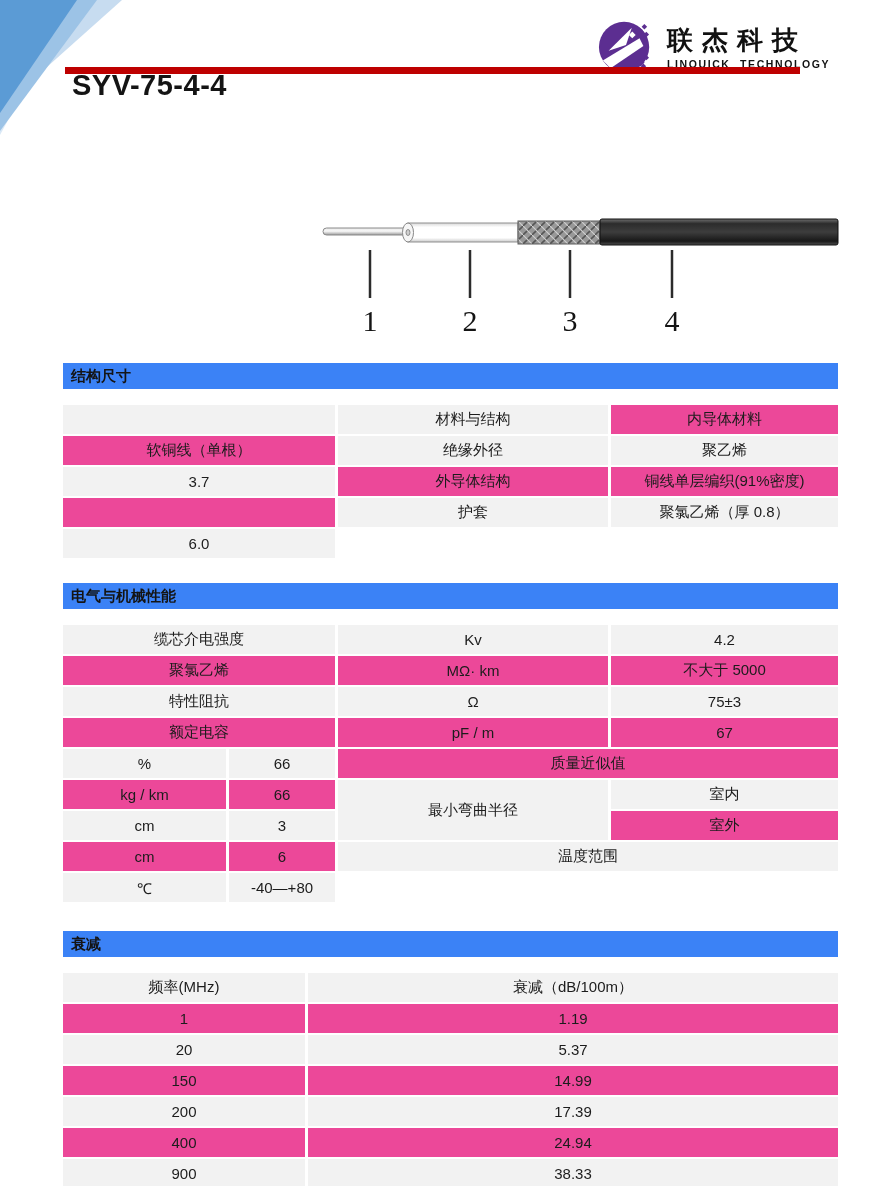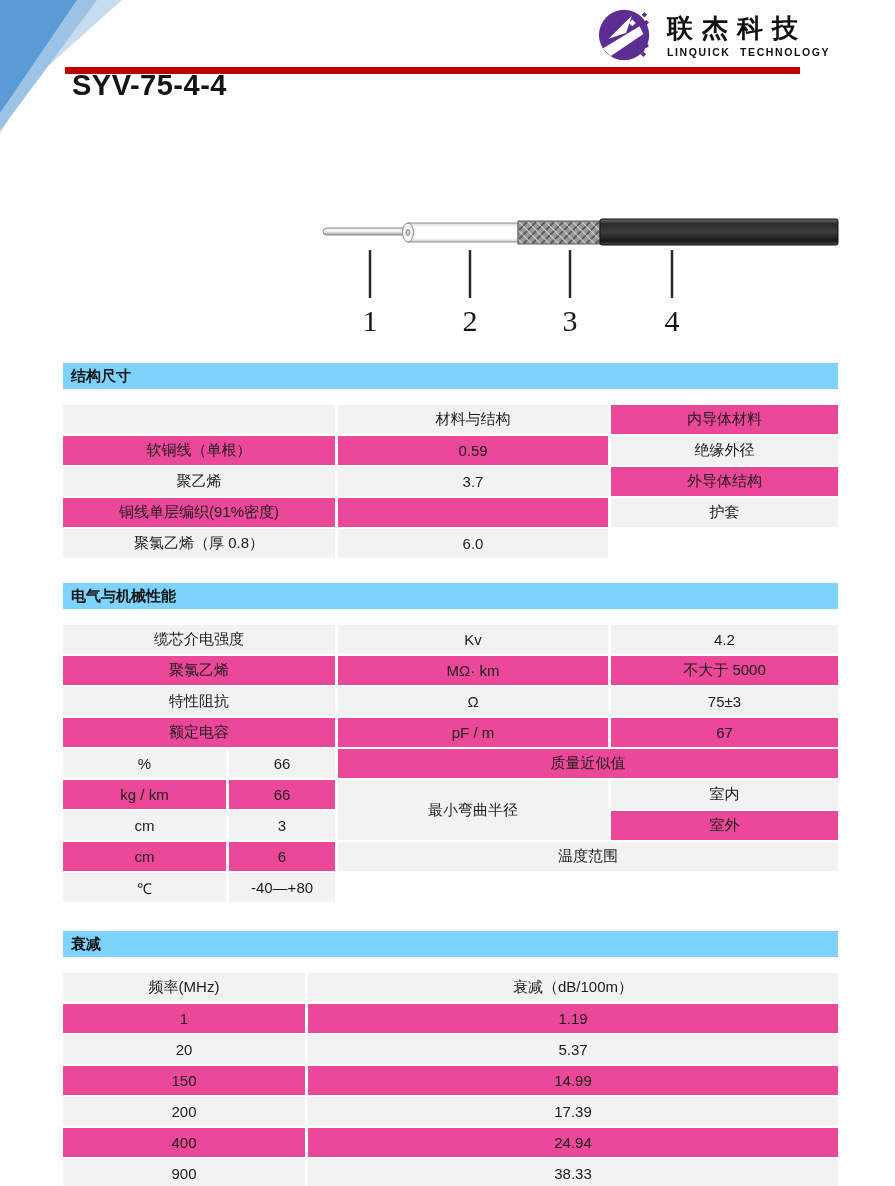--- a/index.html
+++ b/index.html
@@ -2,34 +2,34 @@
 <html><head>
 <meta charset="utf-8">
 <style>
   * { margin:0; padding:0; box-sizing:border-box; }
   html,body { background:#ffffff; }
   body {
     width:895px; height:1186px; position:relative; overflow:hidden;
     font-family:"Liberation Sans", sans-serif; color:#1f1f1f;
   }
   .corner { position:absolute; left:0; top:0; }
-  .logo { position:absolute; left:597px; top:6px; display:flex; align-items:center;justify-content:center; }
+  .logo { position:absolute; left:597px; top:18px; display:flex; align-items:center;justify-content:center; }
   .logo-text { margin-left:12px; display:flex; flex-direction:column; }
   .logo-cn { font-size:26px; font-weight:bold; letter-spacing:9px; color:#111; line-height:30px; white-space:nowrap; }
   .logo-en { font-size:10.5px; font-weight:bold; letter-spacing:1.6px; word-spacing:5px; color:#111; margin-top:3px; white-space:nowrap; }
   .redline { position:absolute; left:65px; top:67px; width:735px; height:7px; background:#be0000; }
   .title { position:absolute; left:72px; top:69px; font-size:29px; font-weight:bold; letter-spacing:0.5px; color:#141414; }
   .cable { position:absolute; left:280px; top:190px; }
   .cable text { font-family:"Liberation Serif", serif; font-size:30px; fill:#141414; }
 
   .tables { position:absolute; left:63px; top:363px; width:775px; }
   .tbl + .tbl { margin-top:25px; }
   .tbl.last-gap { margin-top:29px; }
   .bar {
-    height:26px; margin-bottom:3px; background:#7dd3fc;
+    height:26px; margin-bottom:3px; background:#3b82f6;
     display:flex; align-items:center; padding-left:8px;
     font-weight:bold; font-size:15px; color:#141414;
   }
   .grid { display:grid; gap:2px 3px; background:#ffffff;margin-top:16px; }
   .g3 { grid-template-columns:272px 270px 227px; }
   .g4 { grid-template-columns:163px 106px 270px 227px; }
   .g2 { grid-template-columns:242px 530px; }
   .c {
     height:29px; display:flex; align-items:center; justify-content:center;
     font-size:15px; color:#1c1c1c; text-align:center; white-space:nowrap;
@@ -132,21 +132,20 @@
   <div class="tables">
 
     <section class="tbl">
       <div class="bar">结构尺寸</div>
       <div class="grid g3">
         <div class="c lt"></div>
         <div class="c lt">材料与结构</div>
 
         <div class="c dk">内导体材料</div>
         <div class="c dk">软铜线（单根）</div>
-        <div class="c dk">0.59</div>
 
         <div class="c lt">绝缘外径</div>
         <div class="c lt">聚乙烯</div>
         <div class="c lt">3.7</div>
 
         <div class="c dk">外导体结构</div>
         <div class="c dk">铜线单层编织(91%密度)</div>
         <div class="c dk"></div>
 
         <div class="c lt">护套</div>

